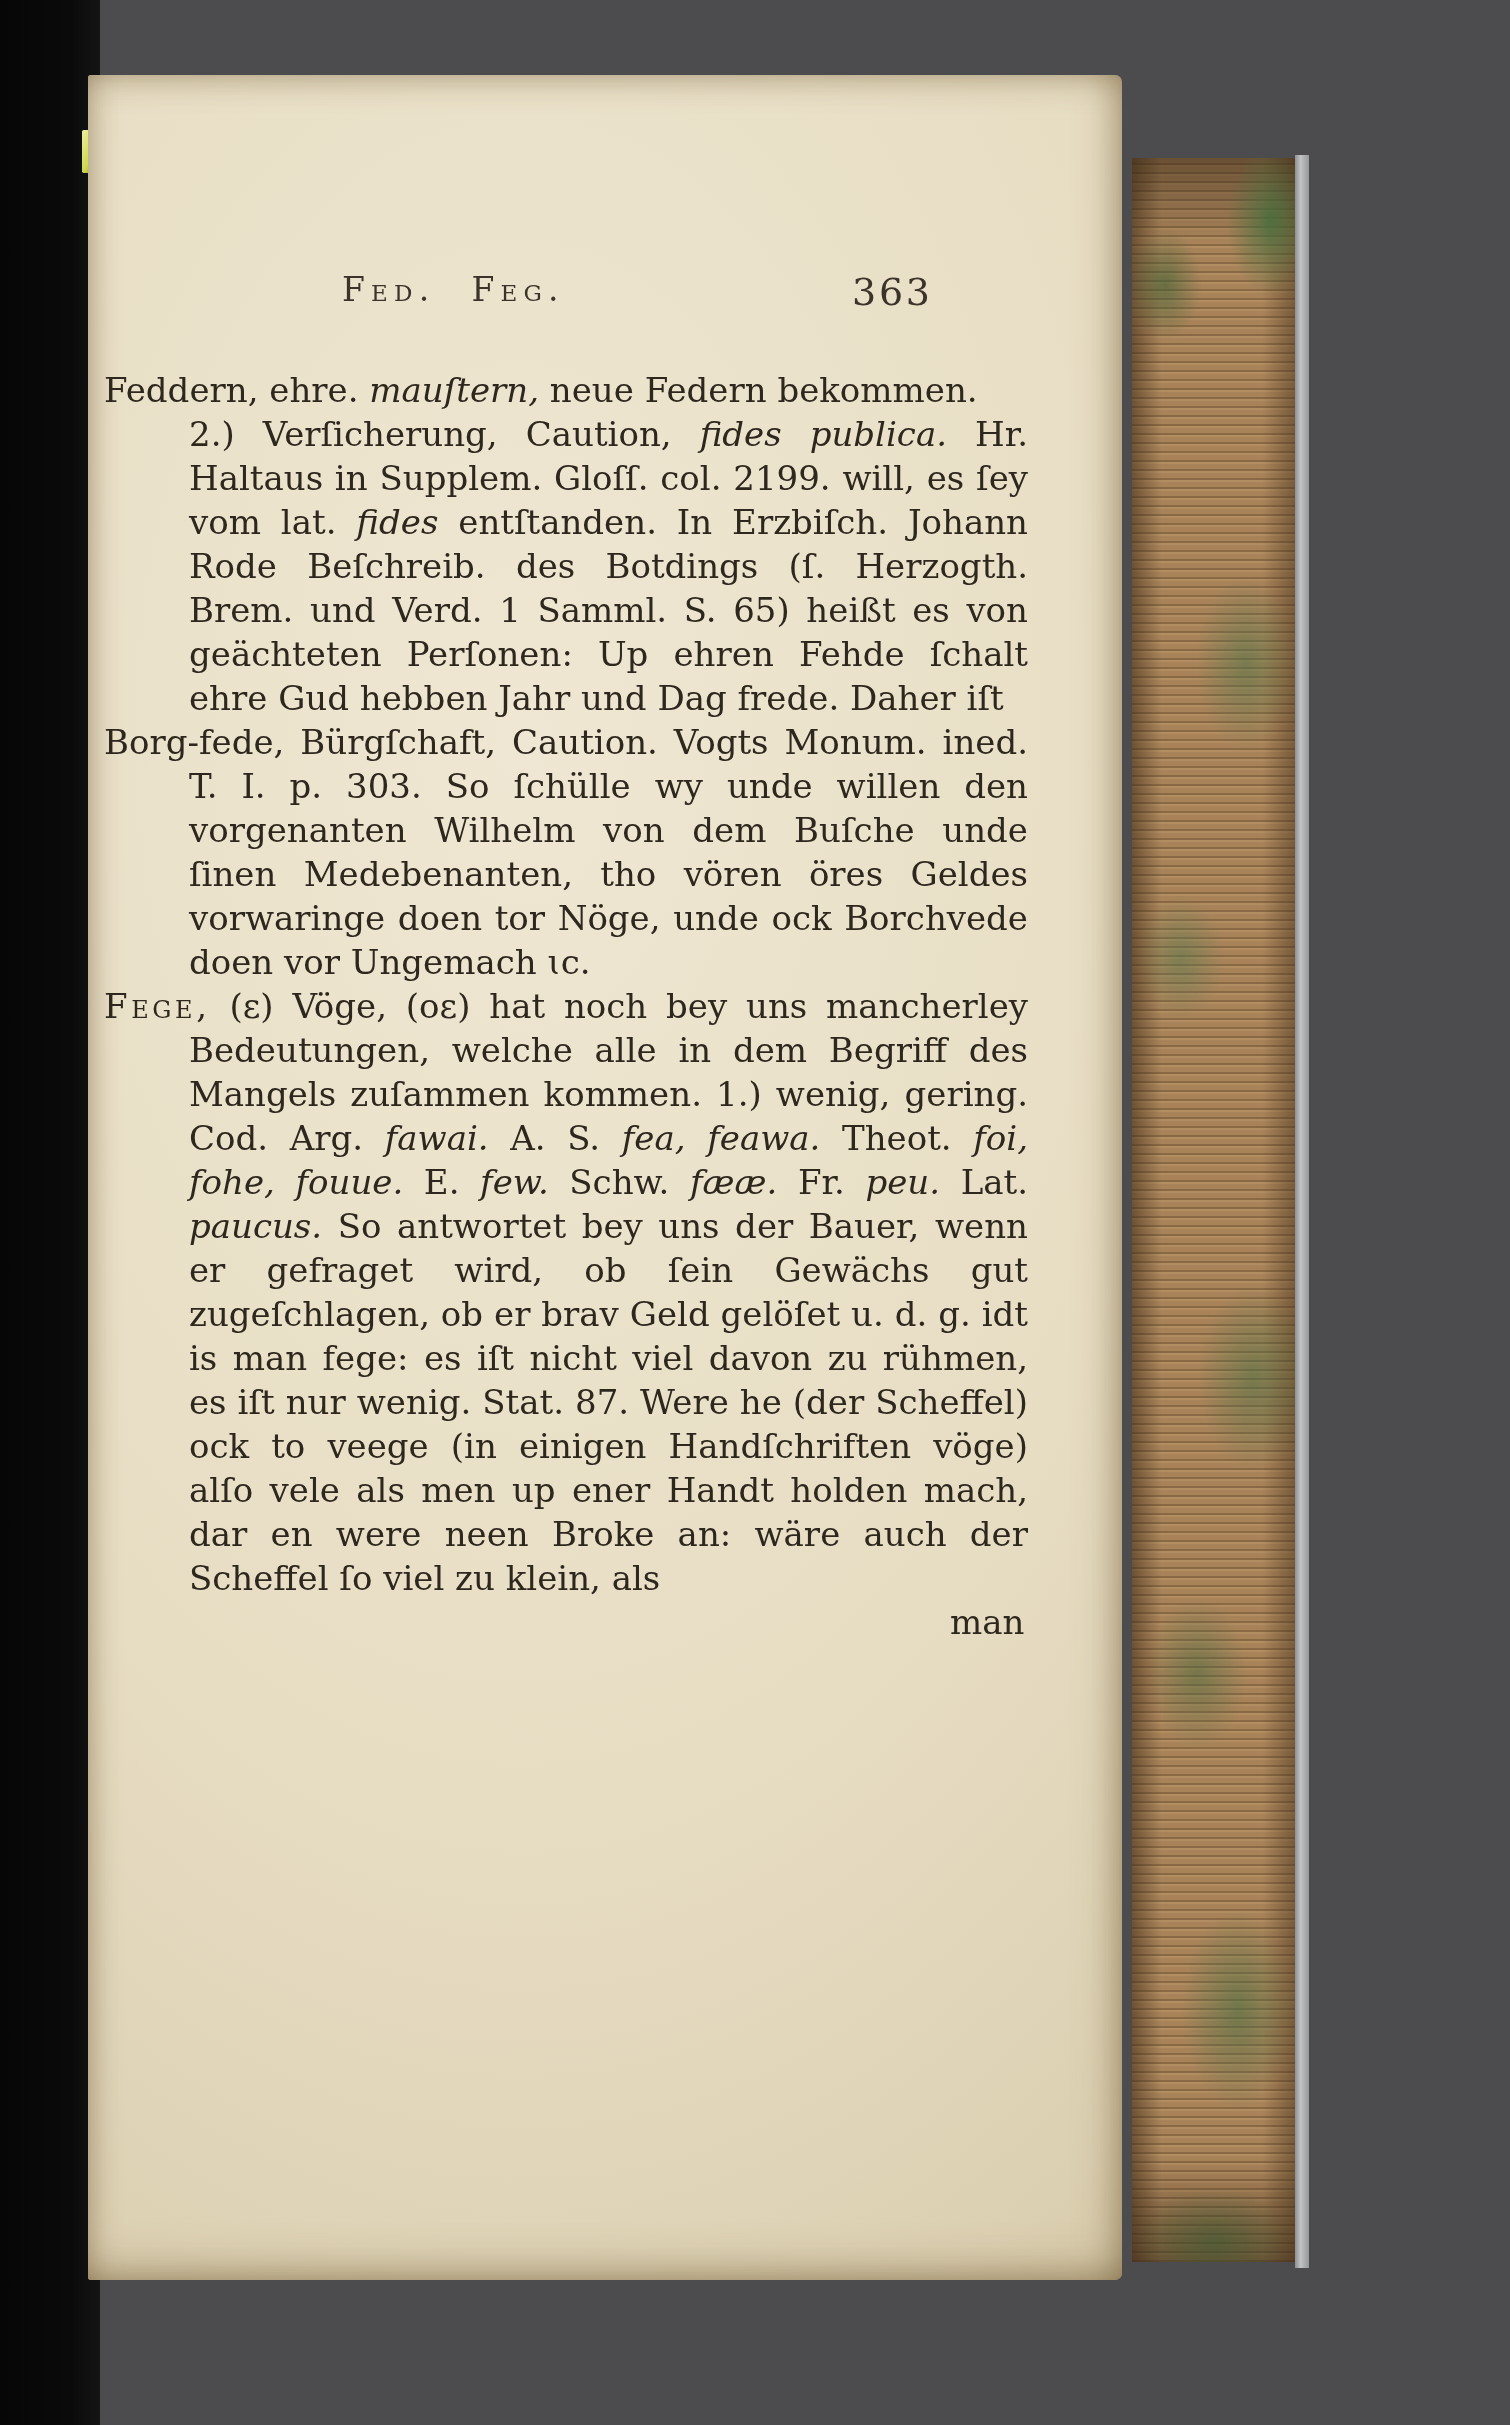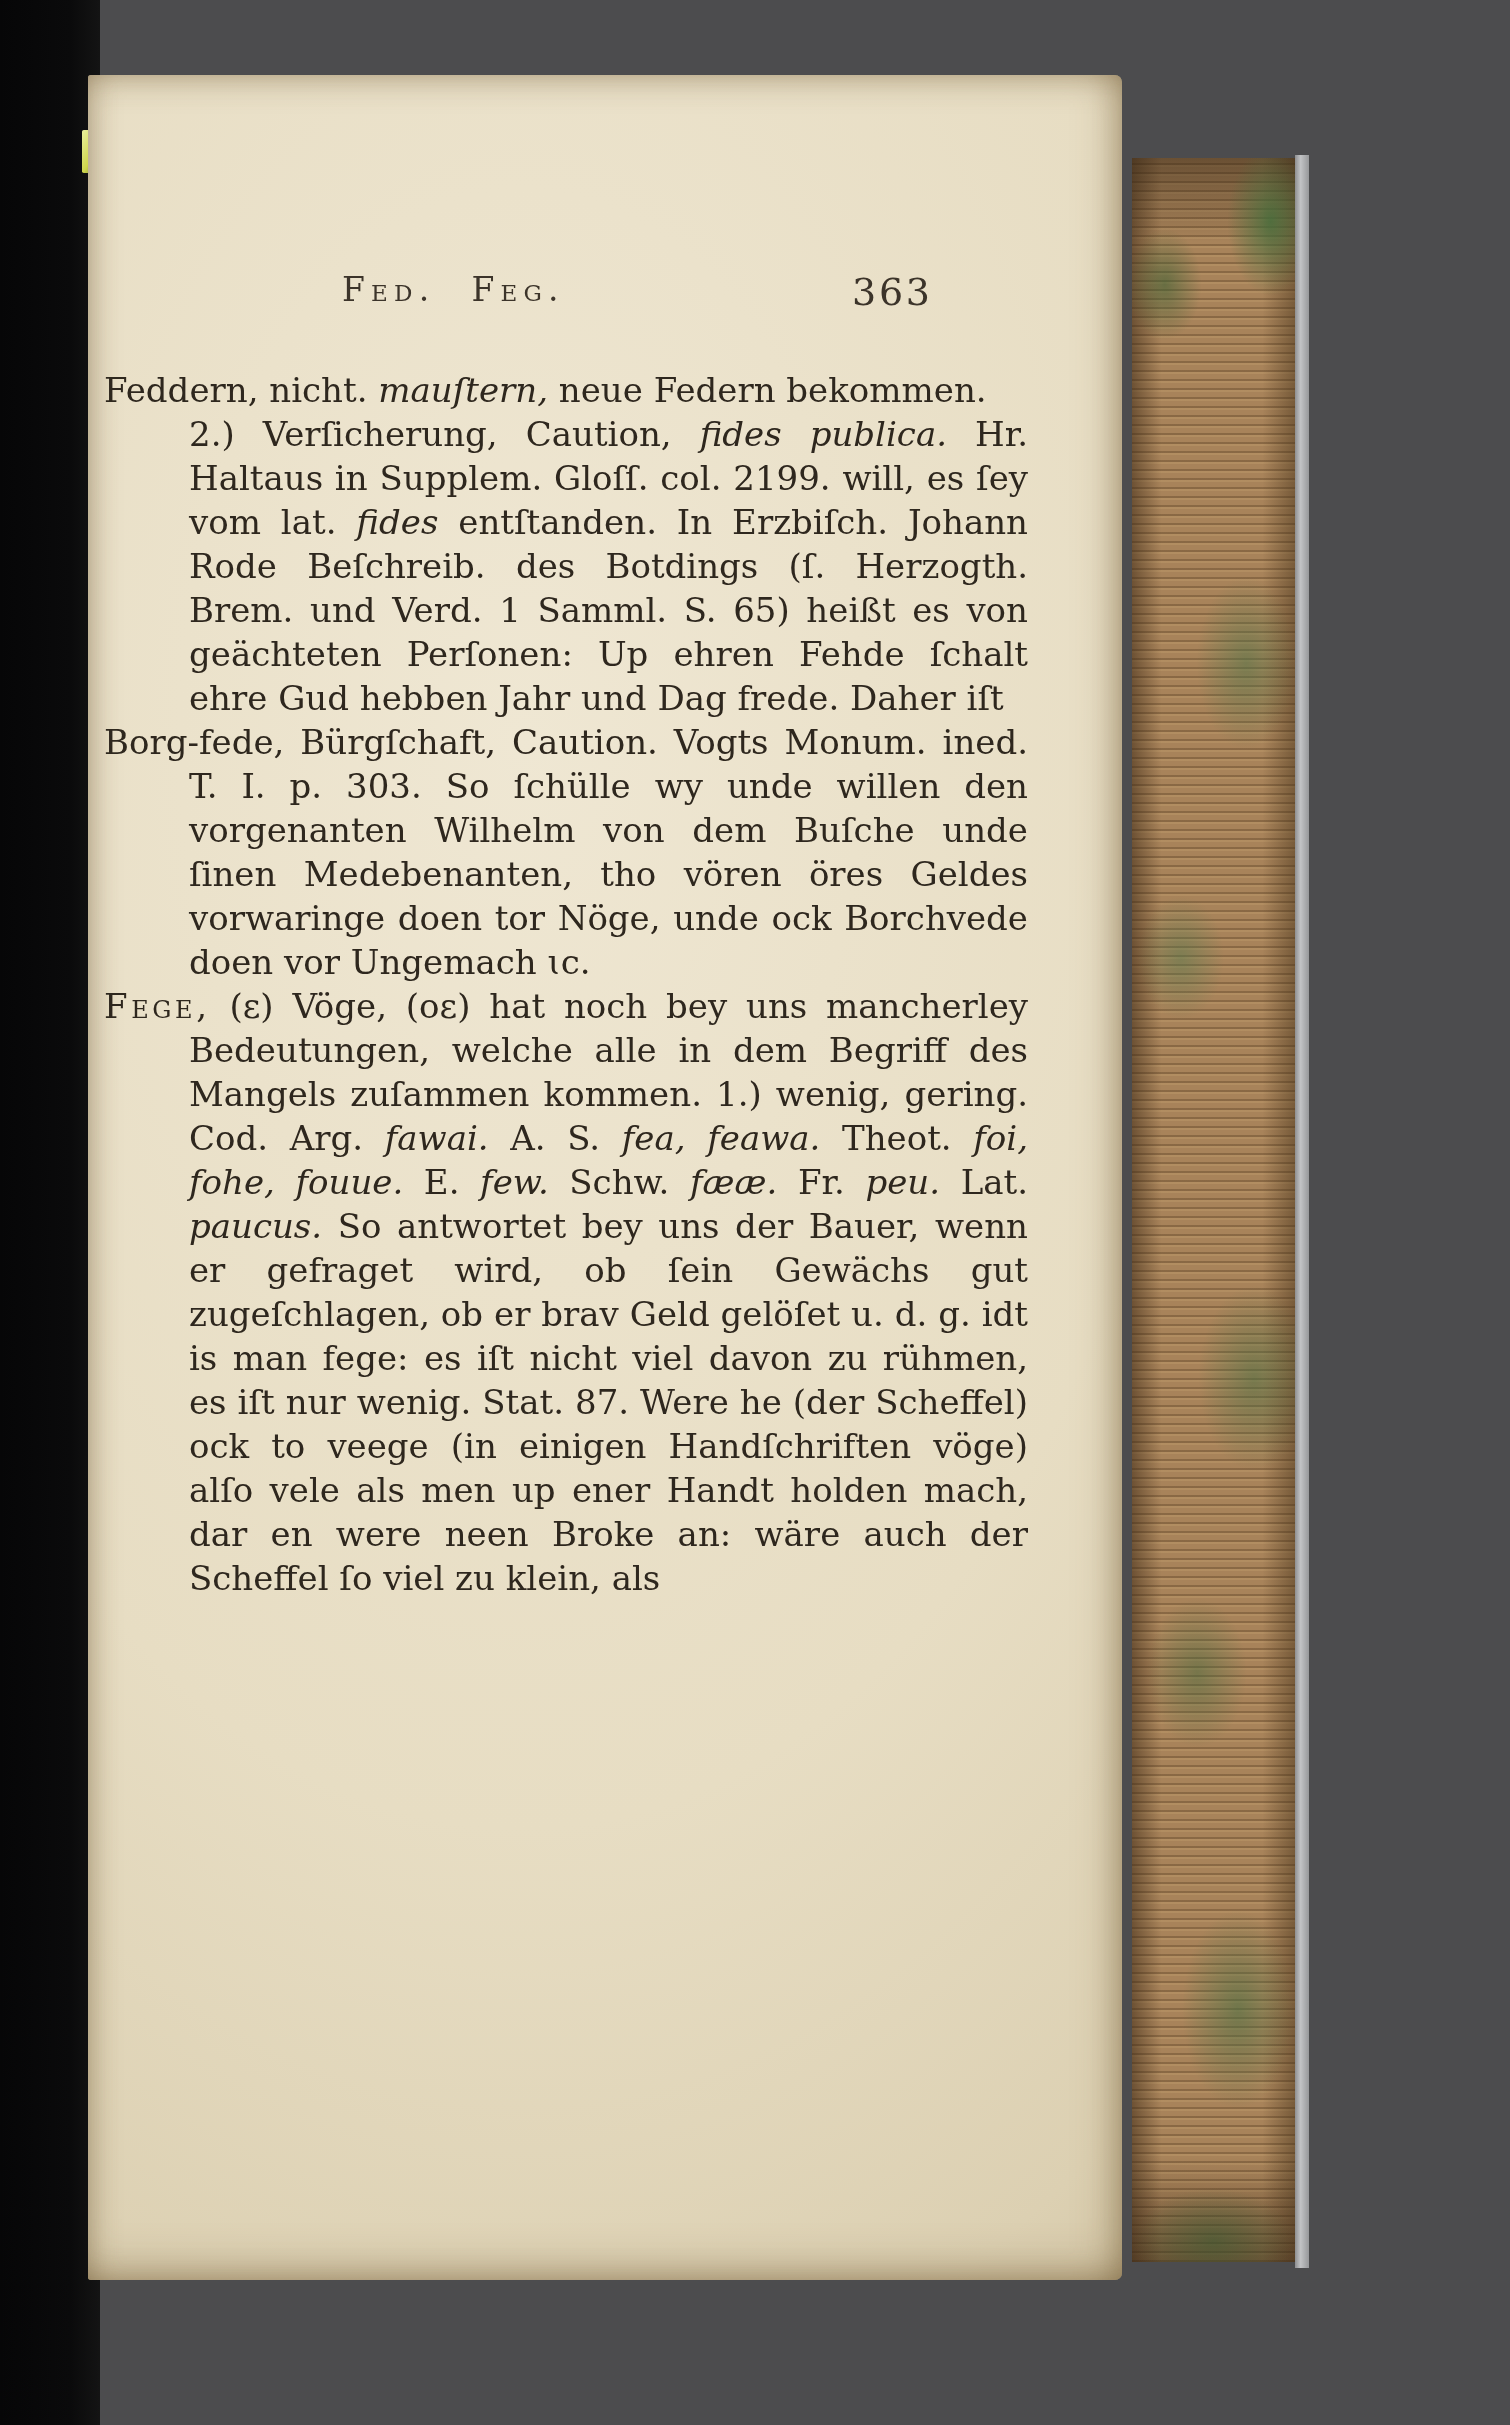--- a/index.html
+++ b/index.html
@@ -91,24 +91,25 @@
   <div class="page">
 
     <div class="running-title">
       <span>Fed.</span><span class="rt-gap"></span><span>Feg.</span>
     </div>
 
     <div class="page-number">363</div>
 
     <div class="text-block">
 
-      <p class="entry hanging"><span class="head">Feddern,</span><span> nicht. </span><span class="seg-it">mauſtern,</span><span> neue Federn bekommen.</span></p>
+      <p class="entry hanging"><span class="head">Feddern,</span><span> ehre. </span><span class="seg-it">mauſtern,</span><span> neue Federn bekommen.</span></p>
         <p class="entry block"><span>2.) Verſicherung, Caution, </span><span class="seg-it">fides publica.</span><span> Hr. Haltaus in Supplem. Gloſſ. col. 2199. will, es ſey vom lat. </span><span class="seg-it">fides</span><span> entſtanden. In Erzbiſch. Johann Rode Beſchreib. des Botdings (ſ. Herzogth. Brem. und Verd. 1 Samml. S. 65) heißt es von geächteten Perſonen: </span><span class="seg-q">Up ehren Fehde ſchalt ehre Gud hebben Jahr und Dag frede.</span><span> Daher iſt</span></p>
         <p class="entry hanging"><span class="head">Borg-fede,</span><span> Bürgſchaft, Caution. Vogts Monum. ined. T. I. p. 303. </span><span class="seg-q">So ſchülle wy unde willen den vorgenanten Wilhelm von dem Buſche unde ſinen Medebenanten, tho vören öres Geldes vorwaringe doen tor Nöge, unde ock Borchvede doen vor Ungemach ɩc.</span></p>
         <p class="entry hanging"><span class="head seg-sc">Fege,</span><span> (ε) Vöge, (οε) hat noch bey uns mancherley Bedeutungen, welche alle in dem Begriff des Mangels zuſammen kommen. 1.) wenig, gering. Cod. Arg. </span><span class="seg-it">fawai.</span><span> A. S. </span><span class="seg-it">fea, feawa.</span><span> Theot. </span><span class="seg-it">foi, fohe, fouue.</span><span> E. </span><span class="seg-it">few.</span><span> Schw. </span><span class="seg-it">fææ.</span><span> Fr. </span><span class="seg-it">peu.</span><span> Lat. </span><span class="seg-it">paucus.</span><span> So antwortet bey uns der Bauer, wenn er gefraget wird, ob ſein Gewächs gut zugeſchlagen, ob er brav Geld gelöſet u. d. g. </span><span class="seg-q">idt is man fege:</span><span> es iſt nicht viel davon zu rühmen, es iſt nur wenig. Stat. 87. </span><span class="seg-q">Were he</span><span> (der Scheffel) </span><span class="seg-q">ock to veege</span><span> (in einigen Handſchriften </span><span class="seg-q">vöge</span><span>) </span><span class="seg-q">alſo vele als men up ener Handt holden mach, dar en were neen Broke an:</span><span> wäre auch der Scheffel ſo viel zu klein, als</span></p>
+        <div class="catchword">man</div>
     </div>
 
   </div>
 
   <div class="fore-edge"></div>
   <div class="cover-edge"></div>
 
 </div>
 
 

